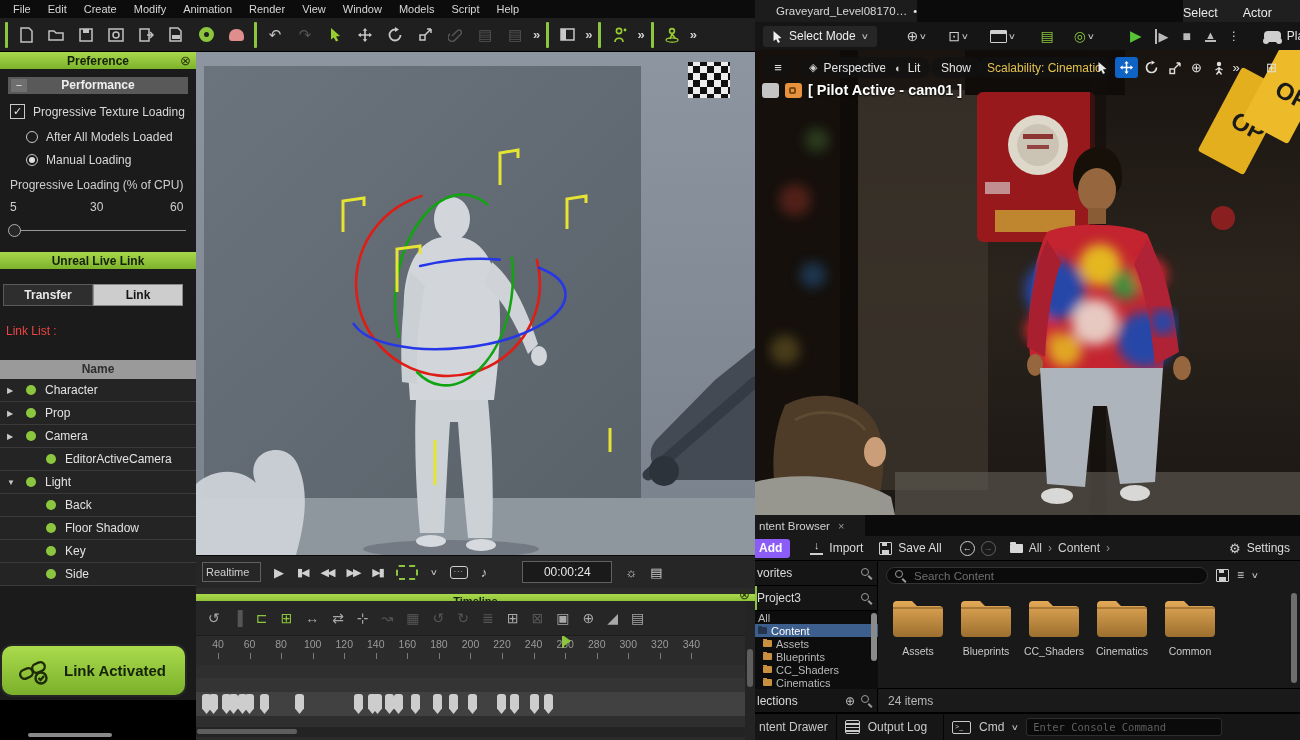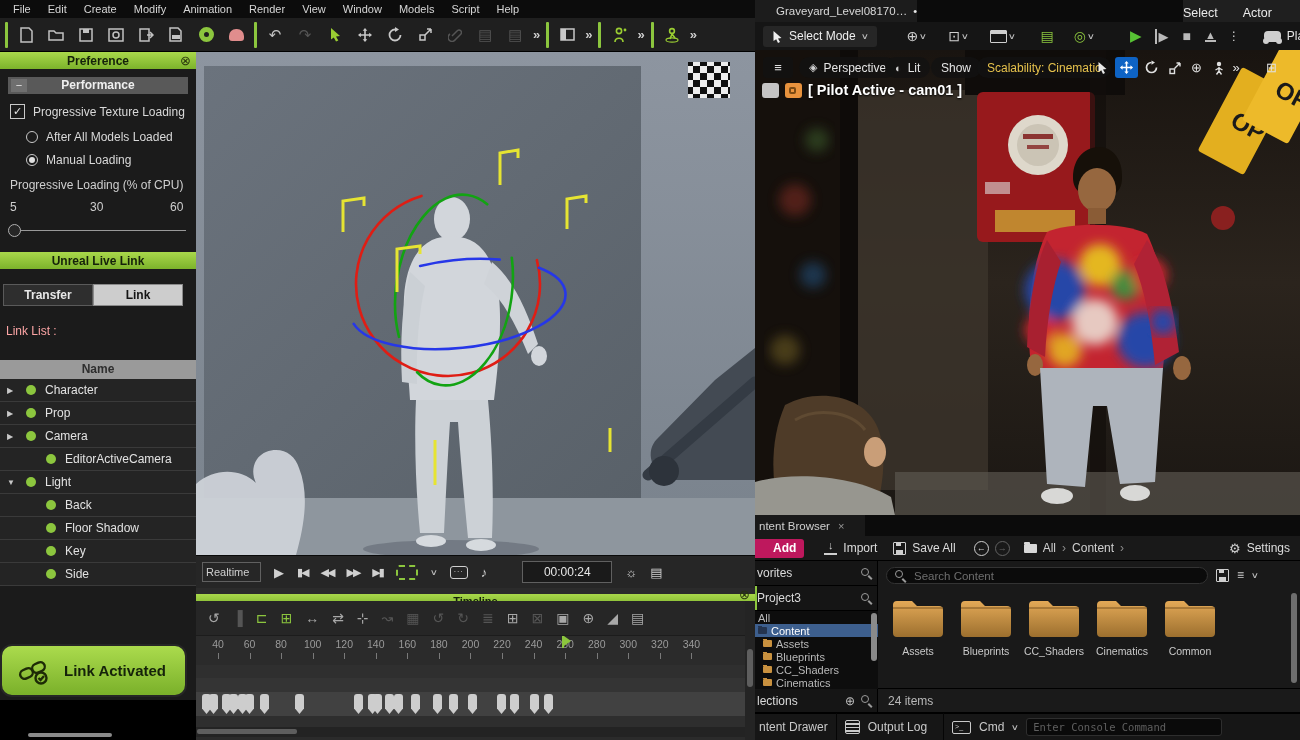--- a/index.html
+++ b/index.html
@@ -116,21 +116,21 @@
   .pilot .slate{width:17px;height:15px;background:#d8d8d8;border-radius:3px;opacity:.9;}
   .pilot .cam{width:17px;height:15px;background:#e8923d;border-radius:3px;position:relative;}
   .pilot .cam::after{content:"";position:absolute;left:4px;top:4px;width:7px;height:7px;border:2px solid #7a4a14;border-radius:2px;box-sizing:border-box;}
   .pilot .txt{font-size:14.5px;font-weight:bold;color:#fff;text-shadow:0 1px 2px #000;}
   
   .cb-tabs{left:0;top:515px;width:545px;height:21px;background:#0b0b0b;}
   .cb-tab{position:absolute;left:0;top:0;height:21px;width:110px;background:#191919;display:flex;align-items:center;gap:8px;padding-left:4px;box-sizing:border-box;}
   .cb-tab .t{font-size:11.5px;color:#cfcfcf;}
   .cb-tab .x{font-size:11px;color:#999;}
   .cb-toolbar{left:0;top:536px;width:545px;height:25px;background:#191919;border-bottom:1px solid #000;display:flex;align-items:center;font-size:12px;color:#dcdcdc;gap:6px;box-sizing:border-box;}
-  .addbtn{height:19px;background:#be185d;display:flex;align-items:center;padding:0 8px 0 18px;font-weight:bold;color:#fff;border-radius:0 3px 3px 0;flex:none;}
+  .addbtn{height:19px;background:#8b5cf6;display:flex;align-items:center;padding:0 8px 0 4px;font-weight:bold;color:#fff;border-radius:0 3px 3px 0;flex:none;}
   .navc{width:15px;height:15px;border-radius:50%;border:1.5px solid #cfcfcf;display:flex;align-items:center;justify-content:center;color:#cfcfcf;font-size:9px;box-sizing:border-box;flex:none;}
   .navc.dim{opacity:.4;}
   .mini-folder{width:13px;height:9px;background:#d8d8d8;border-radius:1px;position:relative;flex:none;}
   .mini-folder::before{content:"";position:absolute;top:-2px;left:0;width:6px;height:2px;background:#d8d8d8;border-radius:1px 1px 0 0;}
   .crumb{color:#d0d0d0;font-size:12px;}
   .crumb-sep{color:#8a8a8a;font-size:12px;}
   .dl-icon{width:13px;height:12px;border-bottom:2px solid #cfcfcf;color:#cfcfcf;font-size:11px;line-height:9px;text-align:center;}
   .floppy{width:11px;height:11px;border:1.5px solid #cfcfcf;border-radius:1px;position:relative;box-sizing:content-box;}
   .floppy::before{content:"";position:absolute;left:2px;top:0;width:5px;height:3px;background:#cfcfcf;}
   .floppy::after{content:"";position:absolute;left:2px;bottom:0;width:7px;height:4px;background:#cfcfcf;}
@@ -334,21 +334,21 @@
 
     <div class="a green-hdr" style="top:200px;">
       <span>Unreal Live Link</span>
     </div>
     <div class="a lltab tab-dark" style="left:3px;top:232px;width:90px;">
       <span>Transfer</span>
     </div>
     <div class="a lltab tab-light" style="left:93px;top:232px;width:90px;">
       <span>Link</span>
     </div>
-    <div class="a" style="left:6px;top:272px;font-size:12px;color:#fca5a5;">Link List :</div>
+    <div class="a" style="left:6px;top:272px;font-size:12px;color:#ef4444;">Link List :</div>
     <div class="a name-hdr">Name</div>
 
     <div class="a lllist">
       <div class="llrow ind1">
         <span class="tri">▶</span>
         <span class="dot"></span>
         <span>Character</span>
       </div>
       <div class="llrow ind1">
         <span class="tri">▶</span>

